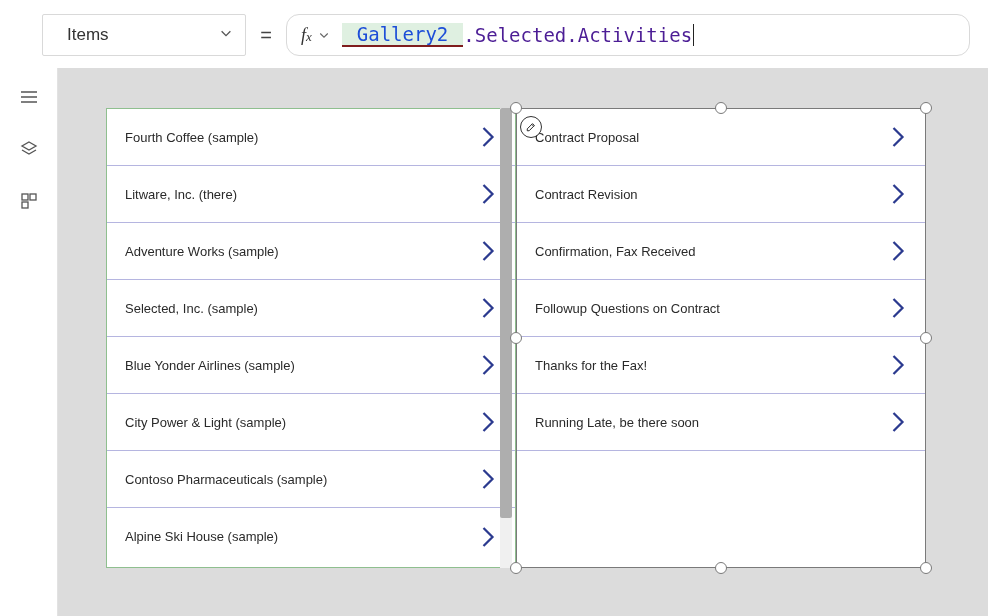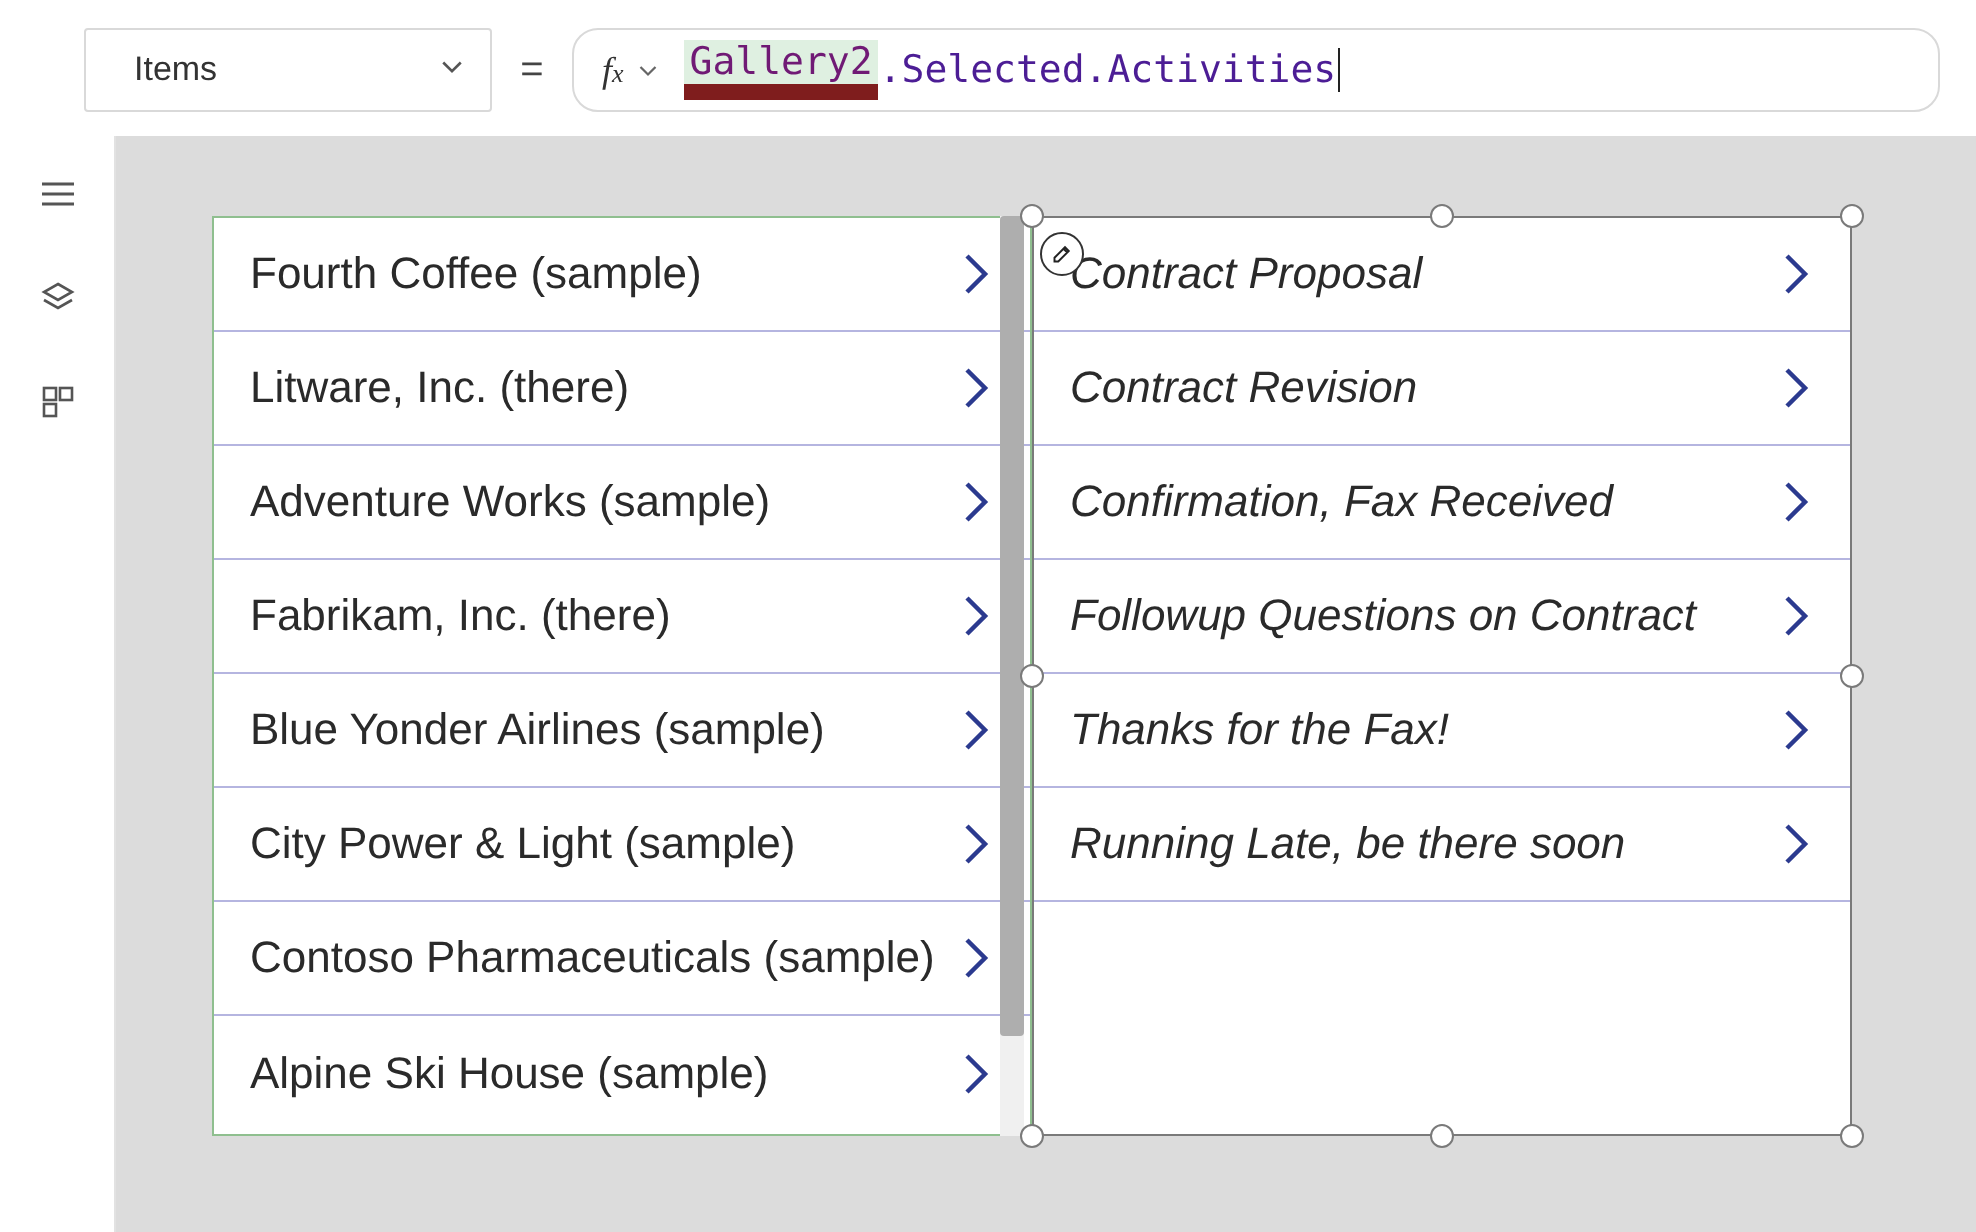--- a/index.html
+++ b/index.html
@@ -16,44 +16,44 @@
   }
   .prop-select .chev { position: absolute; right: 12px; top: 50%; transform: translateY(-50%); color: #555; }
   .equals { width: 40px; display: flex; align-items: center; justify-content: center; font-size: 20px; color: #444; }
   .fx-box {
     flex: 1; border: 1px solid #d9d9d9; border-radius: 13px; background: #fff;
     display: flex; align-items: center; padding: 0 14px; font-size: 18px; color: #333;
   }
   .fx-label { font-style: italic; font-size: 18px; color: #333; margin-right: 6px; font-family: "Segoe UI", serif; }
   .fx-chev { margin-right: 12px; color: #666; }
   .formula { display: flex; align-items: center; font-family: "Segoe UI", monospace; font-size: 19px; }
-  .tok-gallery { background: #dff0e1; color: #701a75; display: inline-block; border-bottom: 8px solid #7f1d1d; padding: 0 3px; }
+  .tok-gallery { background: #dff0e1; color: #1d4ed8; display: inline-block; border-bottom: 2px solid #7f1d1d; padding: 0 15px; }
   .tok-rest { color: #4c1d95; }
   .caret-bar { display: inline-block; width: 1px; height: 22px; background: #222; margin-left: 1px; vertical-align: middle; animation: blink 1s step-end infinite; }
   @keyframes blink { 50% { opacity: 0; } }
 
   .left-rail {
     position: absolute; left: 0; top: 68px; width: 58px; bottom: 0;
     border-right: 1px solid #e2e2e2; display: flex; flex-direction: column; align-items: center; gap: 30px; padding-top: 18px;
   }
   .rail-ico { width: 22px; height: 22px; color: #555; display: flex; align-items: center; justify-content: center; }
 
   .canvas {
     position: absolute; left: 58px; top: 68px; right: 0; bottom: 0; background: #dcdcdc;
   }
 
   .gallery {
     position: absolute; background: #fff; border: 1px solid #8fbf8f;
   }
   .gallery-left { left: 48px; top: 40px; width: 410px; height: 460px; }
-  .gallery-right { left: 458px; top: 40px; width: 410px; height: 460px; border: 1px solid #7a7a7a; font-style: italic; }
+  .gallery-right { left: 458px; top: 40px; width: 410px; height: 460px; border: 1px solid #7a7a7a; }
 
   .g-item {
     height: 57px; border-bottom: 1px solid #b5b5e0; display: flex; align-items: center;
-    padding: 0 18px; font-size: 22px; color: #2a2a2a; position: relative;
+    padding: 0 18px; font-size: 13px; color: #2a2a2a; position: relative;
   }
   .g-item:first-child { border-top: none; }
   .g-item .arrow { position: absolute; right: 18px; top: 50%; transform: translateY(-50%); }
   .arrow svg { width: 18px; height: 28px; display: block; }
 
   .left-scroll {
     position: absolute; left: 442px; top: 40px; width: 12px; height: 460px; background: #f0f0f0;
   }
   .left-scroll-thumb { position: absolute; left: 0; top: 0; width: 12px; height: 410px; background: #aeaeae; border-radius: 2px; }
 
@@ -145,21 +145,21 @@
     </div>
     <div class="g-item">
       <span>Adventure Works (sample)</span>
       <span class="arrow">
           <svg viewBox="0 0 16 24">
             <path d="M4 4 L12 12 L4 20" fill="none" stroke="#2b3a8f" stroke-width="2"></path>
           </svg>
         </span>
     </div>
     <div class="g-item">
-      <span>Fabrikam, Inc. (there)</span>
+      <span>Selected, Inc. (sample)</span>
       <span class="arrow">
           <svg viewBox="0 0 16 24">
             <path d="M4 4 L12 12 L4 20" fill="none" stroke="#2b3a8f" stroke-width="2"></path>
           </svg>
         </span>
     </div>
     <div class="g-item">
       <span>Blue Yonder Airlines (sample)</span>
       <span class="arrow">
           <svg viewBox="0 0 16 24">

